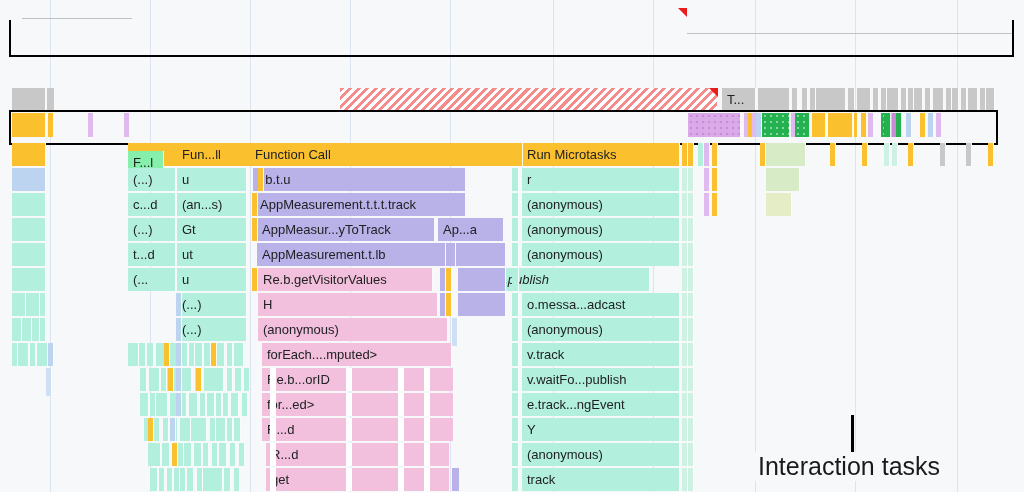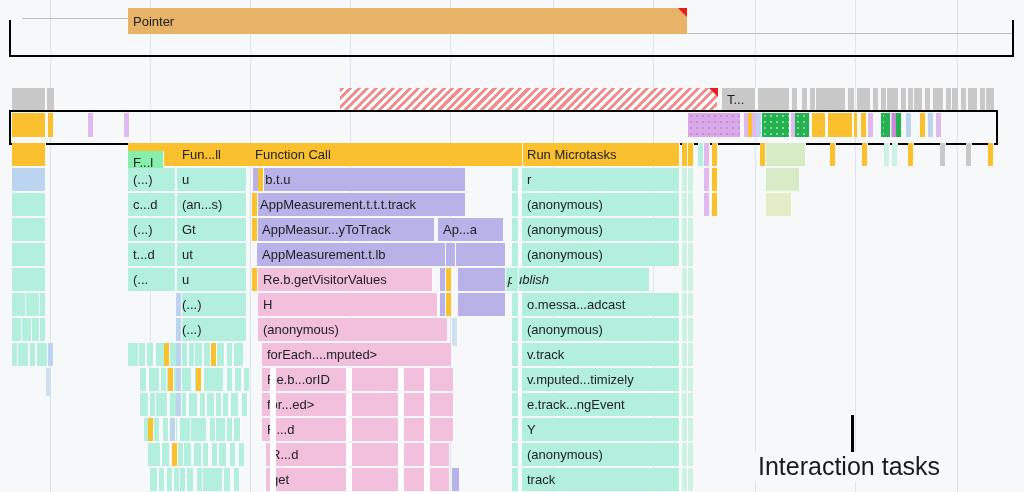--- a/index.html
+++ b/index.html
@@ -103,23 +103,20 @@
   <div class="gridline" style="left:350px"></div>
   <div class="gridline" style="left:450px"></div>
   <div class="gridline" style="left:553px"></div>
   <div class="gridline" style="left:653px"></div>
   <div class="gridline" style="left:755px"></div>
   <div class="gridline" style="left:855px"></div>
   <div class="gridline" style="left:957px"></div>
 
   <div class="pointer-line" style="left:22px; top:18px; width:110px;"></div>
   <div class="pointer-line" style="left:687px; top:33px; width:327px;"></div>
-  <div class="pointer-bar bar noborder" style="left:128px; top:8px; width:559px; height:26px;">
-    <span>Pointer</span>
-  </div>
   <div class="tri-red" style="left:678px; top:8px;"></div>
 
   <div class="callout callout-top" style="left:9px; top:20px; width:1005px; height:37px;"></div>
 
   <div class="bar" style="left:12px; top:88px; width:34px; height:22px; background:#c8c8c8;"></div>
   <div class="bar" style="left:47px; top:88px; width:8px; height:22px; background:#c8c8c8;"></div>
 
   <div class="bar hatch" style="left:340px; top:88px; width:378px; height:22px;"></div>
   <div class="tri-red" style="left:709px; top:88px;"></div>
 
@@ -305,21 +302,21 @@
       <div class="bar" style="left: 522px; top: 293px; width: 158px; height: 23px; background: rgb(178, 240, 221);">
         <span>o.messa...adcast</span>
       </div>
       <div class="bar" style="left: 522px; top: 318px; width: 158px; height: 23px; background: rgb(178, 240, 221);">
         <span>(anonymous)</span>
       </div>
       <div class="bar" style="left: 522px; top: 343px; width: 158px; height: 23px; background: rgb(178, 240, 221);">
         <span>v.track</span>
       </div>
       <div class="bar" style="left: 522px; top: 368px; width: 158px; height: 23px; background: rgb(178, 240, 221);">
-        <span>v.mputed...timizely</span>
+        <span>v.waitFo...publish</span>
       </div>
       <div class="bar" style="left: 522px; top: 393px; width: 158px; height: 23px; background: rgb(178, 240, 221);">
         <span>e.track...ngEvent</span>
       </div>
       <div class="bar" style="left: 522px; top: 418px; width: 158px; height: 23px; background: rgb(178, 240, 221);">
         <span>Y</span>
       </div>
       <div class="bar" style="left: 522px; top: 443px; width: 158px; height: 23px; background: rgb(178, 240, 221);">
         <span>(anonymous)</span>
       </div>

